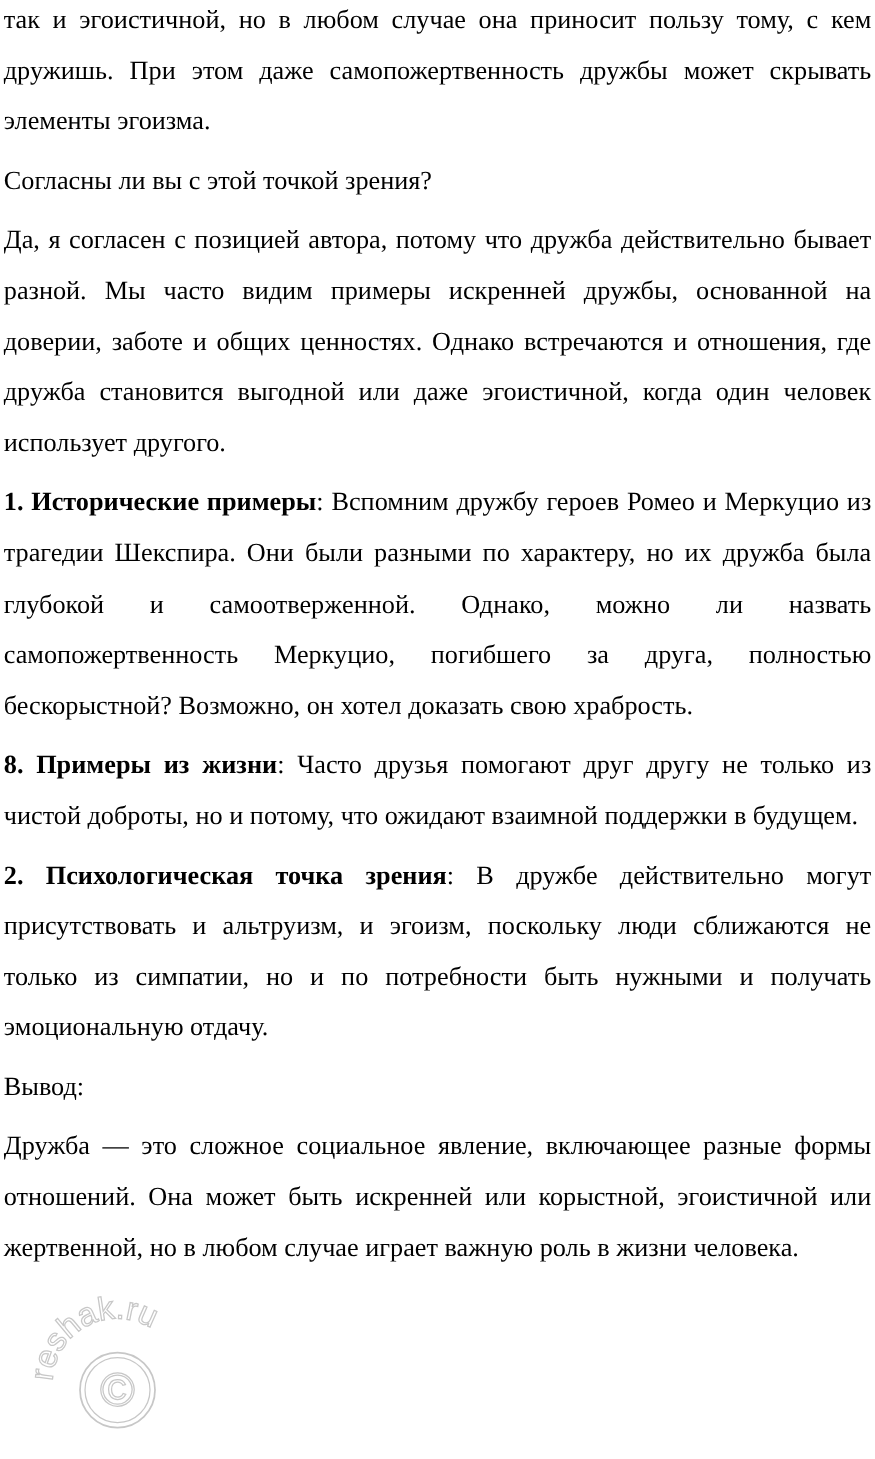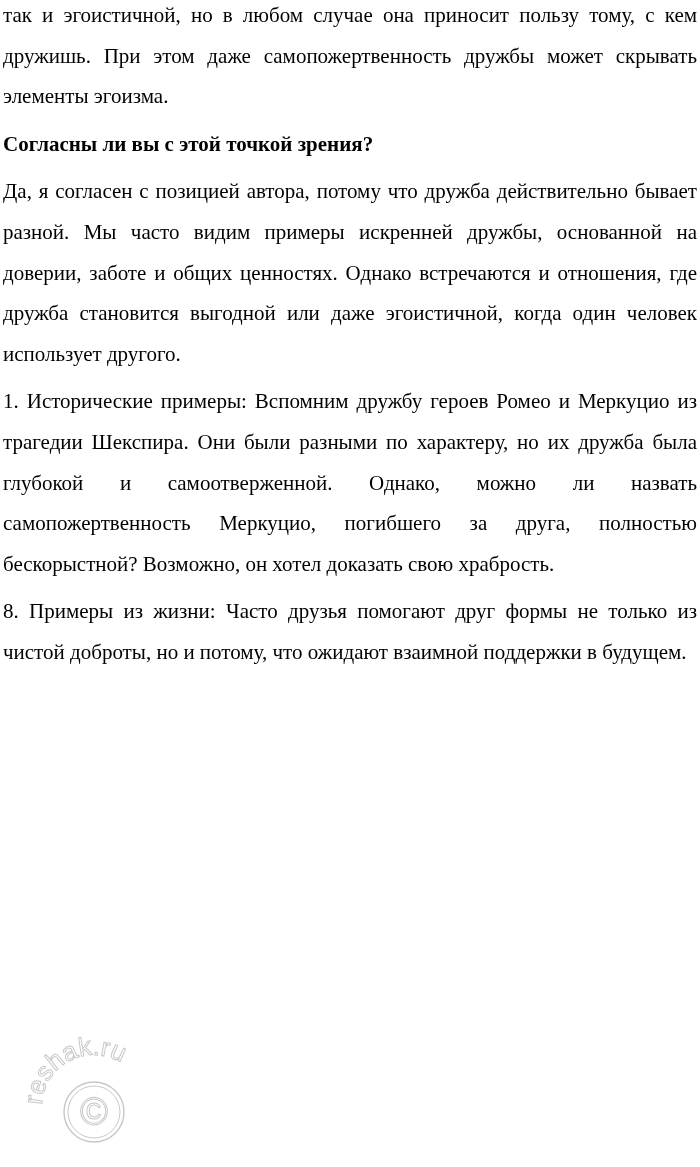--- a/index.html
+++ b/index.html
@@ -24,23 +24,23 @@
   }
   .p {
     margin: 0 0 7px 0;
     line-height: 40.6px;
     text-align: justify;
     text-align-last: left;
   }
   .h {
     margin: 0 0 7px 0;
     line-height: 40.6px;
-    font-weight: bold;
+    font-weight: normal;
   }
-  .b { font-weight: normal; }
+  .b { font-weight: bold; }
   .watermark {
     position: absolute;
     left: 20px;
     top: 1012px;
     width: 150px;
     height: 150px;
     pointer-events: none;
     opacity: 0.55;
   }
 </style>
@@ -50,24 +50,27 @@
 <div class="doc">
   <p class="p">так и эгоистичной, но в любом случае она приносит пользу тому, с кем дружишь. При этом даже самопожертвенность дружбы может скрывать элементы эгоизма.</p>
 
   <p class="h">Согласны ли вы с этой точкой зрения?</p>
 
   <p class="p">Да, я согласен с позицией автора, потому что дружба действительно бывает разной. Мы часто видим примеры искренней дружбы, основанной на доверии, заботе и общих ценностях. Однако встречаются и отношения, где дружба становится выгодной или даже эгоистичной, когда один человек использует другого.</p>
 
 
   <p class="p"><span class="b">1. Исторические примеры</span><span>: </span><span>Вспомним дружбу героев Ромео и Меркуцио из трагедии Шекспира. Они были разными по характеру, но их дружба была глубокой и самоотверженной. Однако, можно ли назвать самопожертвенность Меркуцио, погибшего за друга, полностью бескорыстной? Возможно, он хотел доказать свою храбрость.</span></p>
 
-  <p class="p"><span class="b">8. Примеры из жизни</span><span>: </span><span>Часто друзья помогают друг формы не только из чистой доброты, но и потому, что ожидают взаимной поддержки в будущем.</span></p>
+  <p class="p"><span class="b">8. Примеры из жизни</span><span>: </span><span>Часто друзья помогают друг другу не только из чистой доброты, но и потому, что ожидают взаимной поддержки в будущем.</span></p>
 
+  <p class="p"><span class="b">2. Психологическая точка зрения</span><span>: </span><span>В дружбе действительно могут присутствовать и альтруизм, и эгоизм, поскольку люди сближаются не только из симпатии, но и по потребности быть нужными и получать эмоциональную отдачу.</span></p>
 
+  <p class="h">Вывод:</p>
 
+  <p class="p">Дружба — это сложное социальное явление, включающее разные формы отношений. Она может быть искренней или корыстной, эгоистичной или жертвенной, но в любом случае играет важную роль в жизни человека.</p>
 </div>
 
 <div class="watermark">
   <svg width="150" height="150" viewBox="0 0 150 150">
     <defs>
       <path id="wm-arc" d="M 22 95 A 52 52 0 0 1 126 95" fill="none"></path>
     </defs>
     <circle cx="74" cy="100" r="30" fill="none" stroke="#9a9a9a" stroke-width="1.4"></circle>
     <circle cx="74" cy="100" r="26" fill="none" stroke="#9a9a9a" stroke-width="1"></circle>
     <text x="74" y="113" text-anchor="middle" font-family="Liberation Sans, sans-serif" font-size="38" fill="none" stroke="#9a9a9a" stroke-width="1">©</text>

